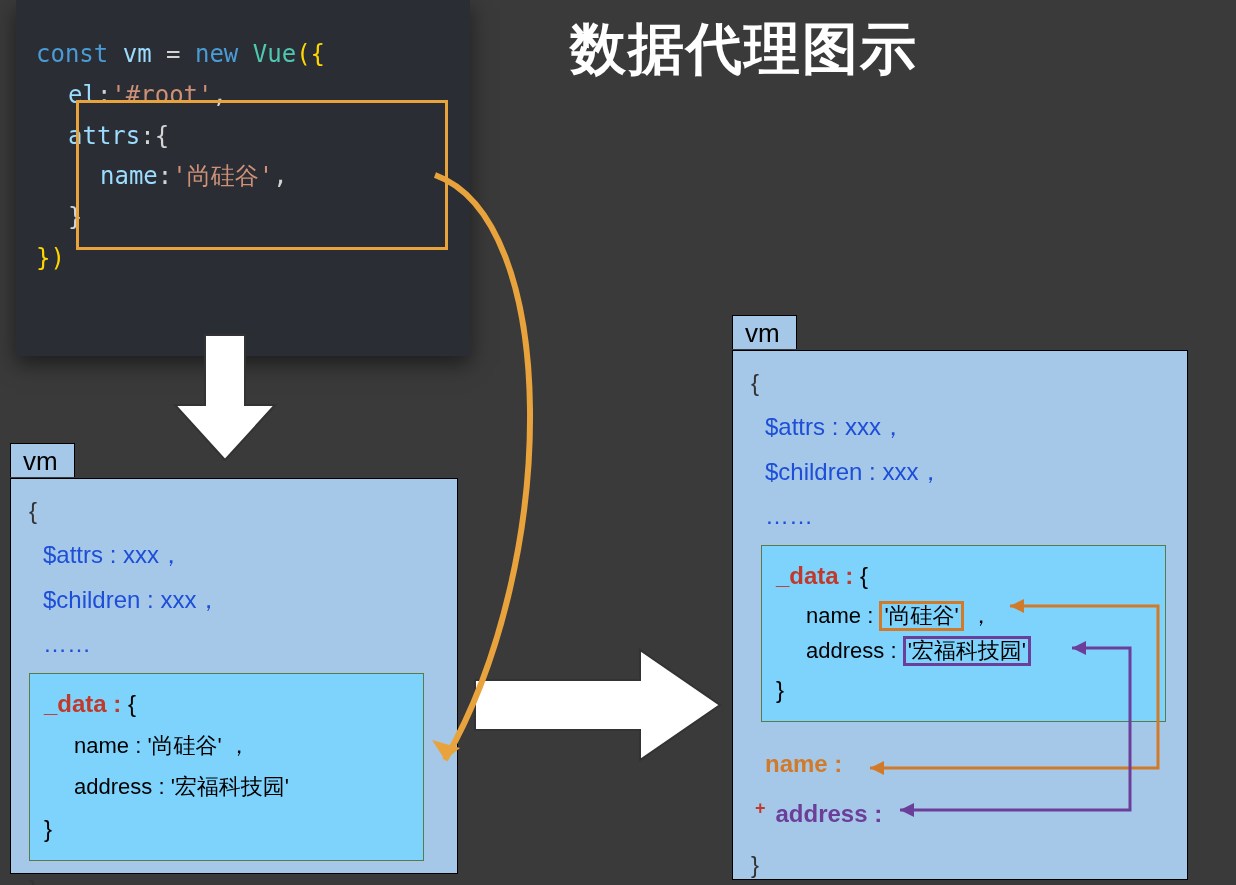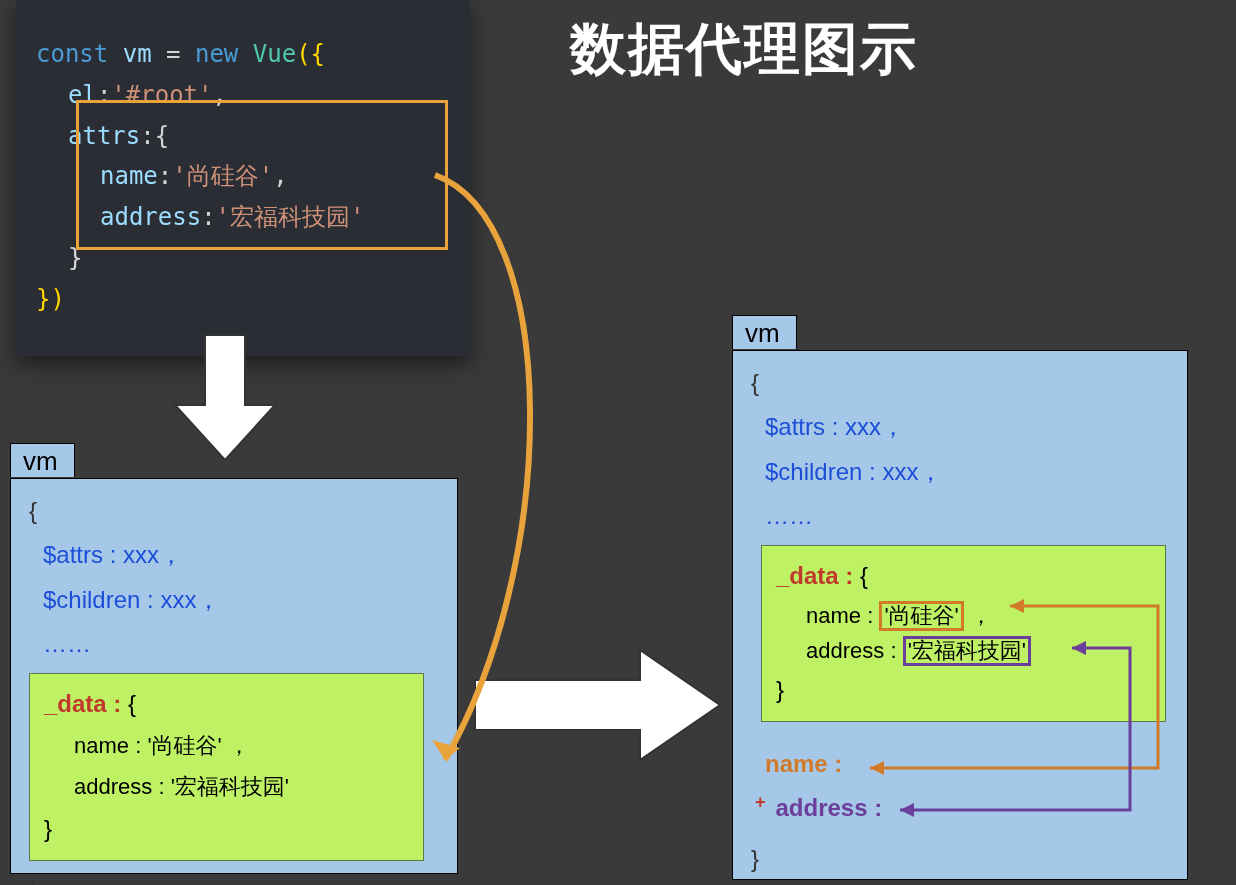--- a/index.html
+++ b/index.html
@@ -81,21 +81,21 @@
   .vm-content {
     padding: 10px 18px;
     font-size: 24px;
     font-family: "Segoe UI", sans-serif;
     line-height: 1.85;
   }
   .gray { color: #1d4ed8; }
   .brace { color: #333; font-size: 24px; }
 
   .data-box {
-    background: #bef264;
+    background: #7dd3fc;
     border: 1px solid #5a7a4a;
     margin: 6px 0;
     padding: 8px 14px;
     position: relative;
   }
   .left .data-box { width: 395px; }
   .right .data-box { width: 405px; margin-left: 10px; }
 
   .red { color: #c0392b; font-weight: bold; }
   .db-line { padding-left: 30px; font-size: 22px; }
@@ -142,23 +142,20 @@
   </div>
   <span class="indent1">
     <span class="prop">el</span>:<span class="str">'#root'</span>,
   </span>
   <span class="indent1">
     <span class="prop">attrs</span>:{
   </span>
   <span class="indent2">
     <span class="prop">name</span>:<span class="str">'尚硅谷'</span>,
   </span>
-  <span class="indent2">
-    <span class="prop">address</span>:<span class="str">'宏福科技园'</span>
-  </span>
   <span class="indent1">}</span>
   <div><span class="paren">})</span></div>
   <div class="data-hl"></div>
 </div>
 
 <div class="vm-box left">
   <div class="vm-tab">vm</div>
   <div class="vm-content">
     <div class="brace">{</div>
     <div class="gray" style="padding-left:14px">$attrs : xxx，</div>
@@ -204,21 +201,21 @@
       <div class="db-line2">
         <span>address :</span>
         <span class="hl-purple">'宏福科技园'</span>
       </div>
       <div>}</div>
     </div>
     <div style="height:14px"></div>
     <div style="padding-left:14px">
       <span class="proxy-name">name :</span>
     </div>
-    <div style="padding-left:14px; ">
+    <div style="padding-left:14px; margin-top:6px;">
       <span class="plus">+</span><span class="proxy-addr">address :</span>
     </div>
     <div class="brace" style="margin-top:6px">}</div>
   </div>
 </div>
 
 <svg class="arrows">
 
   <g>
     <path d="M 205 335 L 245 335 L 245 405 L 275 405 L 225 460 L 175 405 L 205 405 Z" fill="#fff" stroke="#333" stroke-width="2"></path>

